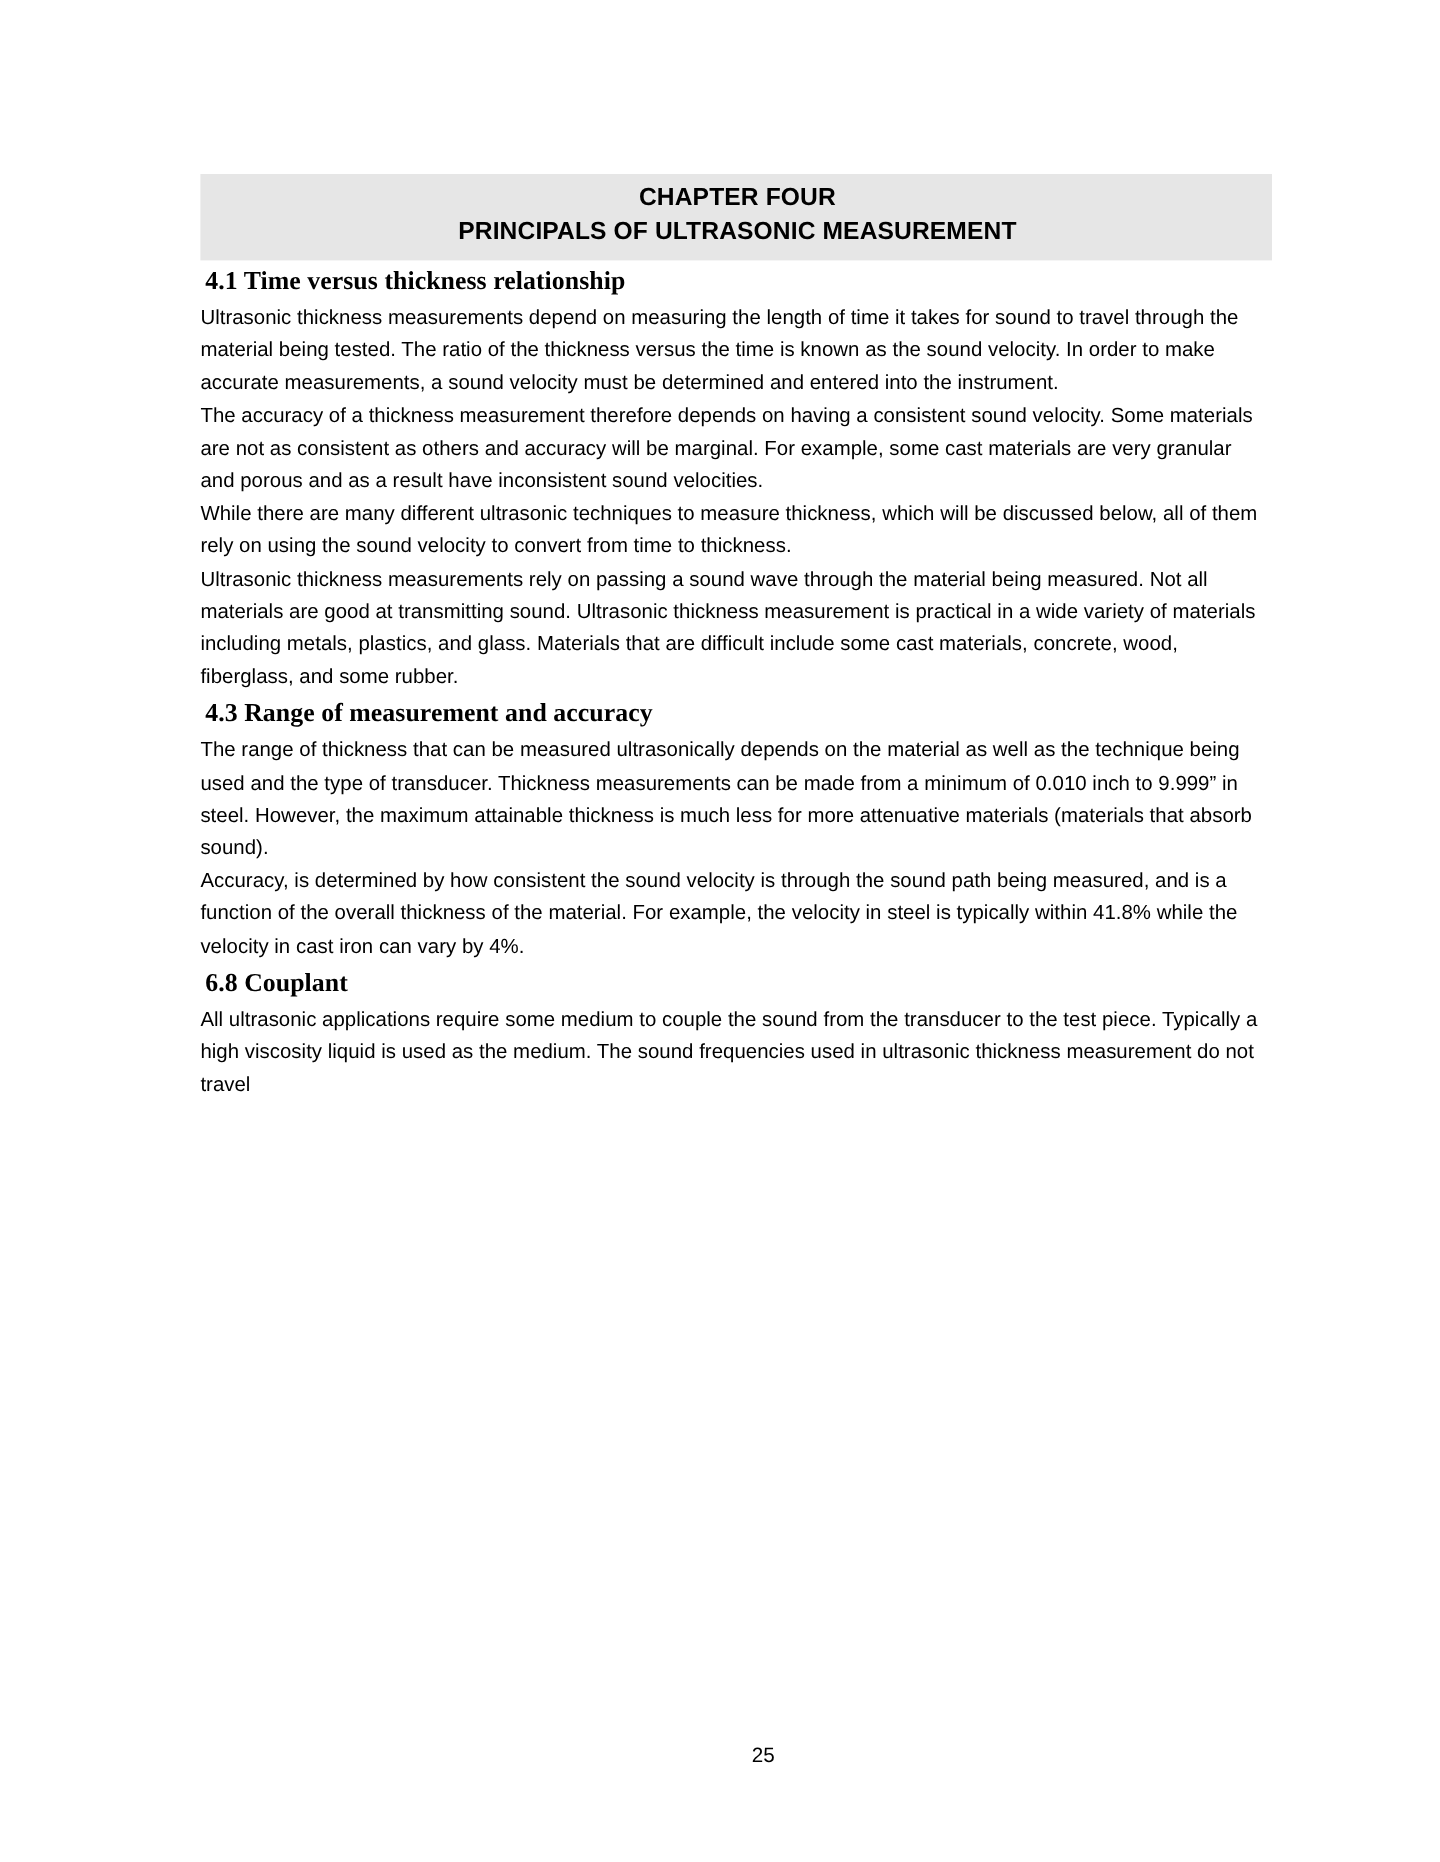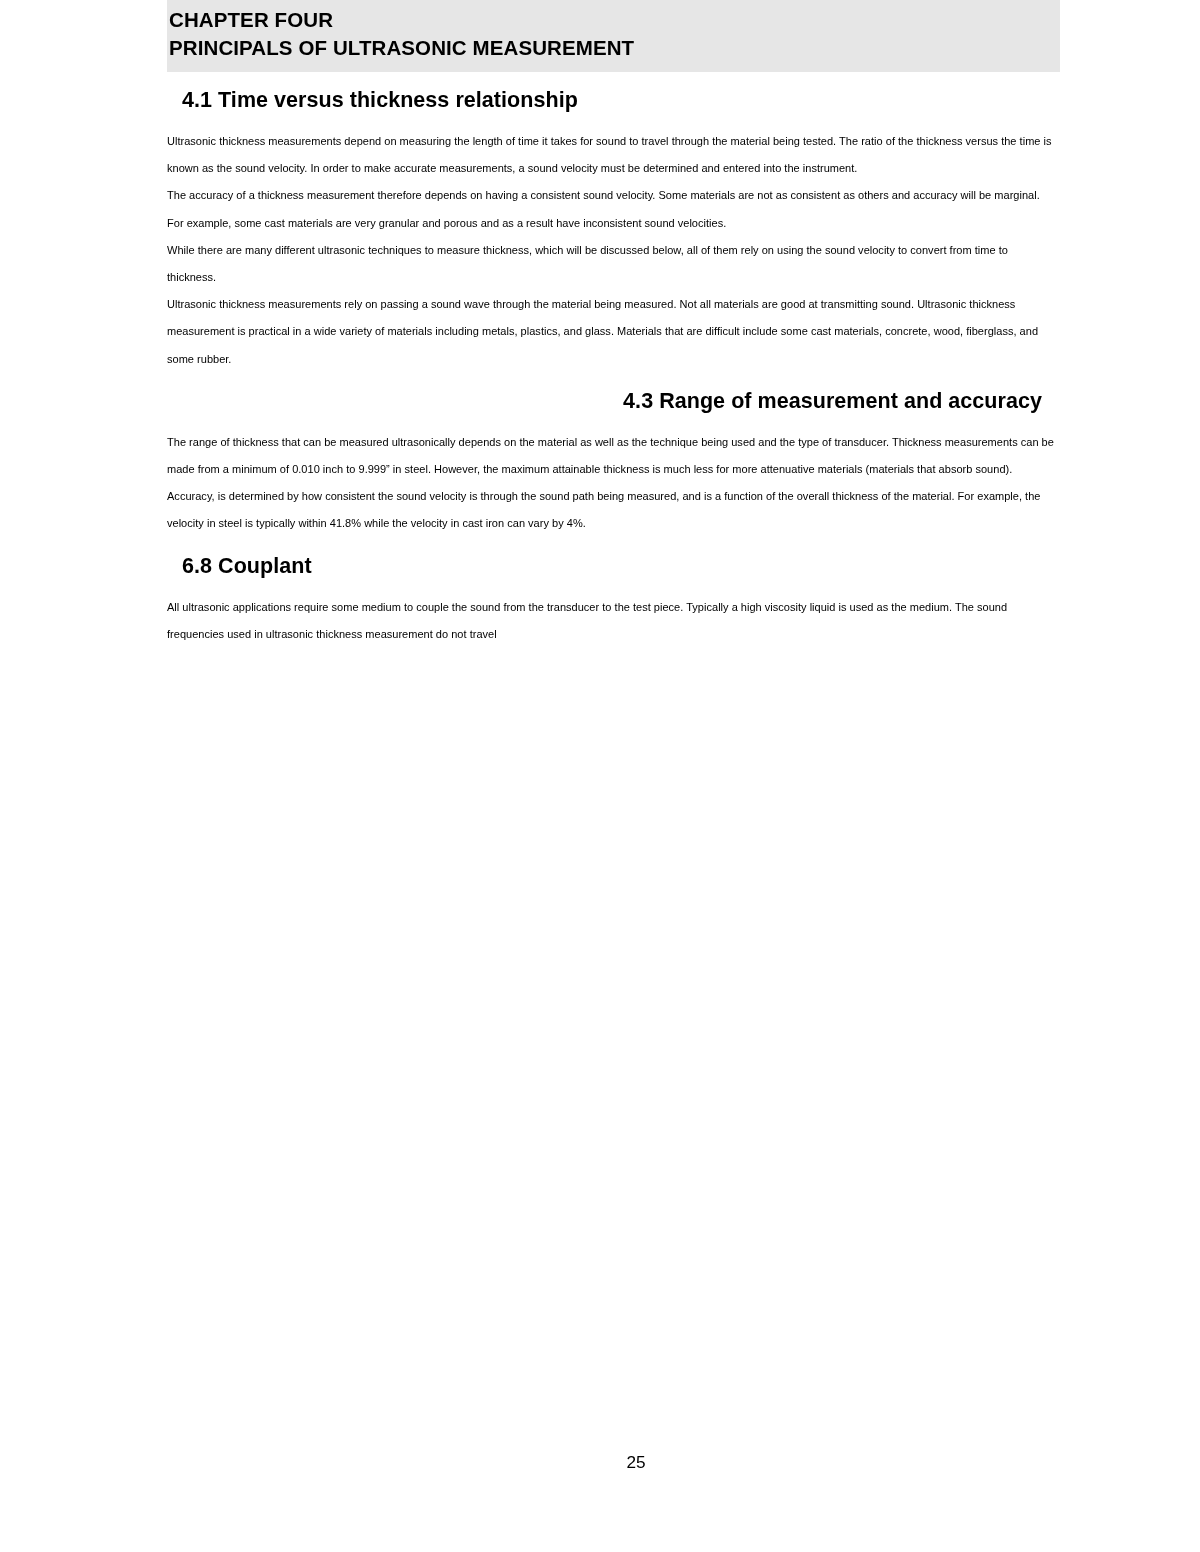--- a/index.html
+++ b/index.html
@@ -27,54 +27,57 @@
   .content {
     position: absolute;
     left: 167px;
     top: 0;
     width: 890px;
   }
 
   
   .chapter-band {
     background: #e6e6e6;
+    margin-top: 145px;
     padding: 6px 0 10px 2px;
     width: 893px;
     box-sizing: border-box;
+    text-align: center;
   }
   .chapter-line {
     font-size: 20.5px;
     font-weight: bold;
     line-height: 28px;
     letter-spacing: 0.1px;
     white-space: nowrap;
   }
 
   
   h2.section-heading {
     font-size: 21.5px;
     font-weight: bold;
-    margin: 15px;
+    margin: 4px;
     line-height: 26px;
     letter-spacing: 0.05px;
+    font-family: Liberation Serif, serif;
   }
 
   
   p.body-par {
-    font-size: 11px;
+    font-size: 17px;
     line-height: 27.2px;
     margin: 0;
     text-align: left;
     letter-spacing: 0.02px;
   }
 
   
   .sec-4-1 { margin-top: 43px; }
   .sec-4-2 { margin-top: 35px; }
-  .sec-4-3 { margin-top: 34px; text-align: right; }
+  .sec-4-3 { margin-top: 34px; }
   .sec-4-4 { margin-top: 35px; }
 
   .par-gap-first { margin-top: 15px; }
   .par-gap { margin-top: 12px; }
 
   
   .page-number {
     position: absolute;
     left: 0;
     top: 1450px;

